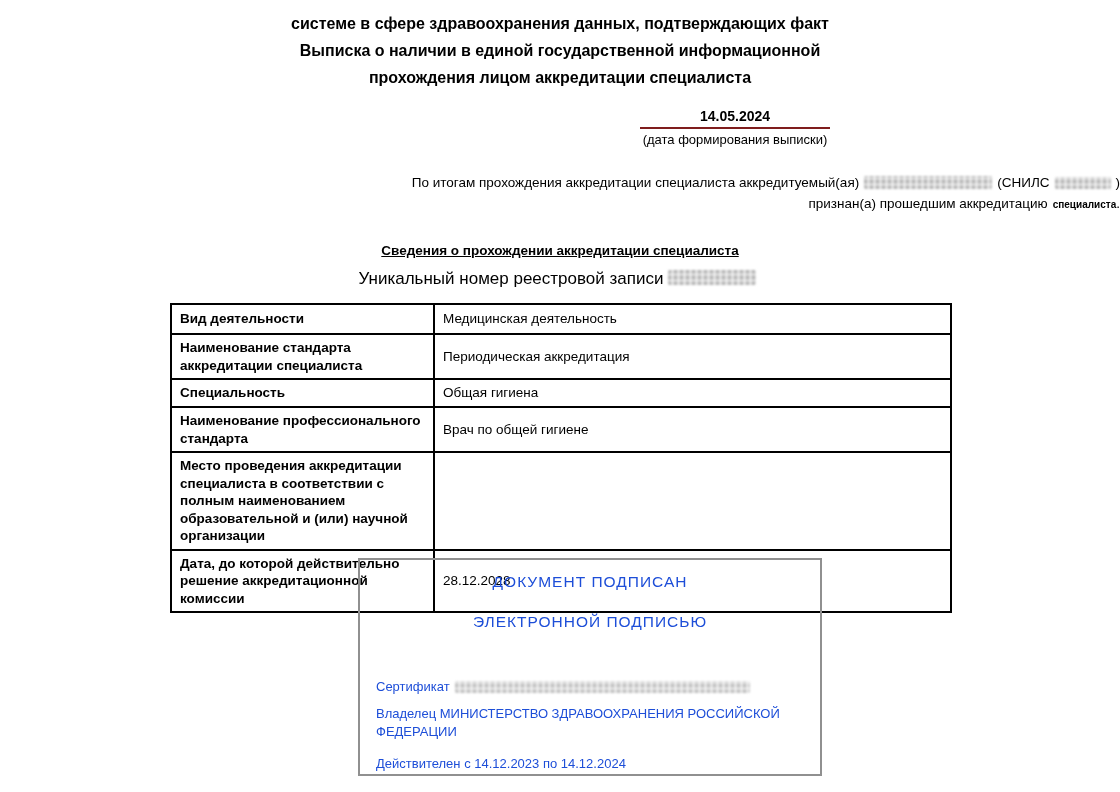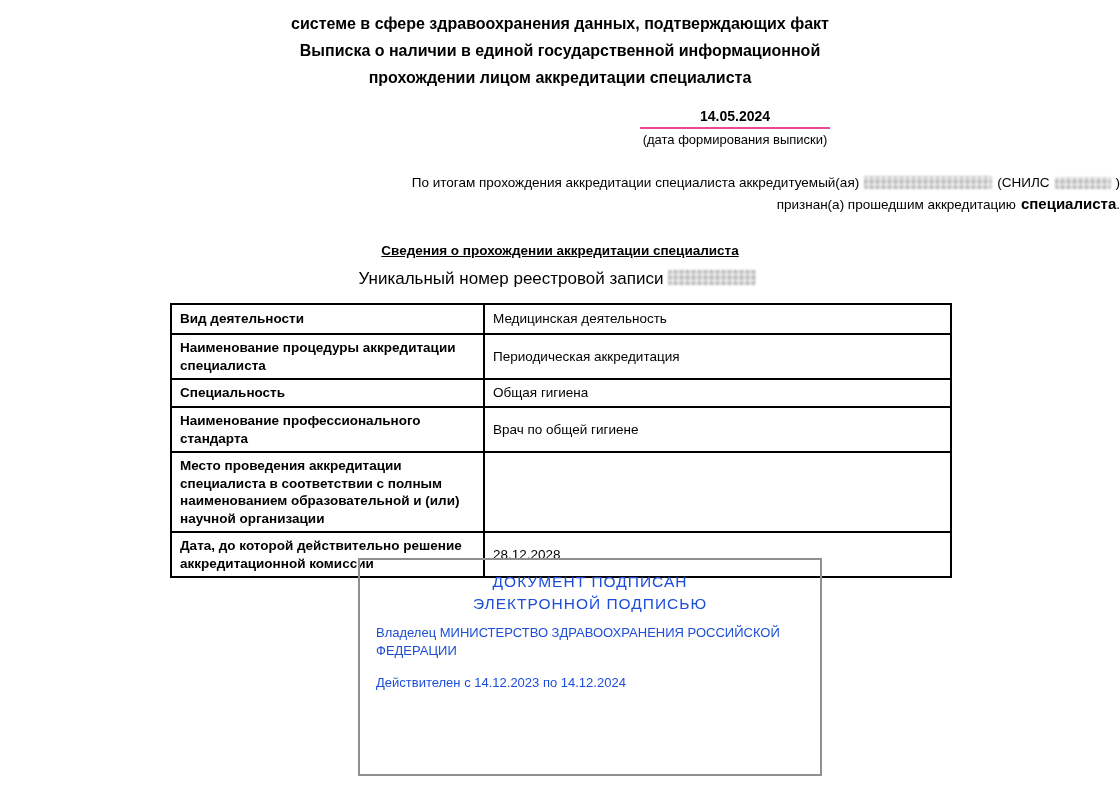--- a/index.html
+++ b/index.html
@@ -21,36 +21,36 @@
 
   
   .date-block {
     position: absolute; top: 108px; left: 640px; width: 190px;
     text-align: center;
   }
   .date-value {
     display: block;
     font-size: 14px; font-weight: bold;
     padding-bottom: 3px;
-    border-bottom: 2px solid #ec4899;
+    border-bottom: 2px solid #7f1d1d;
   }
   .date-caption {
     display: block;
     font-size: 13px;
     padding-top: 3px;
   }
 
   
   .intro {
     position: absolute; top: 172px; left: 0; width: 1120px;
     text-align: right;
     font-size: 13.5px; line-height: 21px;
   }
   .intro .emphasis {
-    font-weight: bold; font-size: 15px; margin-left: 5px;
+    font-weight: bold; font-size: 10px; margin-left: 5px;
   }
 
   
   .redact {
     display: inline-block;
     vertical-align: baseline;
     position: relative; top: 2px;
     margin: 0 5px;
     border-radius: 2px;
     background-image:
@@ -82,53 +82,53 @@
     width: 782px;
     border-collapse: collapse;
     font-size: 13.5px;
   }
   table.acc-table td {
     border: 2px solid #000;
     vertical-align: middle;
     padding: 4px 10px 4px 8px;
     line-height: 17.5px;
   }
-  table.acc-table td.lbl { width: 313px; font-weight: bold; }
+  table.acc-table td.lbl { width: 263px; font-weight: bold; }
   tr.r1 td { height: 30px; }
   tr.r2 td { height: 44px; }
   tr.r3 td { height: 28px; }
   tr.r4 td { height: 28px; }
   tr.r5 td { height: 61px; }
   tr.r6 td { height: 40px; }
 
   
   .sig-box {
     position: absolute; top: 558px; left: 358px;
     width: 464px; height: 218px;
     border: 2px solid #909090;
     color: #1d4ed8;
   }
   .sig-title {
     text-align: center;
     font-size: 15.5px;
     letter-spacing: 1px;
   }
   .sig-title.l1 { margin-top: 13px; }
-  .sig-title.l2 { margin-top: 4px; }
+  .sig-title.l2 { margin-top: 22px; }
   .sig-cert  { margin: 48px 0 0 16px; font-size: 13px; }
   .sig-owner { margin: 11px 16px 0 16px; font-size: 13px; line-height: 17.5px; }
   .sig-valid { margin: 16px 0 0 16px; font-size: 13px; }
 </style>
 </head>
 <body>
 
 <div class="doc-title">
   <div>системе в сфере здравоохранения данных, подтверждающих факт</div>
   <div>Выписка о наличии в единой государственной информационной</div>
-  <div>прохождении лицом аккредитации специалиста</div>
+  <div>прохождения лицом аккредитации специалиста</div>
 </div>
 
 <div class="date-block">
   <span class="date-value">14.05.2024</span>
   <span class="date-caption">(дата формирования выписки)</span>
 </div>
 
 <div class="intro">
   <span>По итогам прохождения аккредитации специалиста аккредитуемый(ая)</span><span class="redact redact-name"></span><span>(СНИЛС</span><span class="redact redact-snils"></span><span>)</span>
   <br>
@@ -143,21 +143,21 @@
   <span>Уникальный номер реестровой записи</span><span class="redact redact-registry"></span>
 </div>
 
 <table class="acc-table">
   <tbody>
       <tr class="r1">
     <td class="lbl">Вид деятельности</td>
     <td>Медицинская деятельность</td>
   </tr>
   <tr class="r2">
-    <td class="lbl">Наименование процедуры аккредитации специалиста</td>
+    <td class="lbl">Наименование стандарта аккредитации специалиста</td>
     <td>Периодическая аккредитация</td>
   </tr>
   <tr class="r3">
     <td class="lbl">Специальность</td>
     <td>Общая гигиена</td>
   </tr>
   <tr class="r4">
     <td class="lbl">Наименование профессионального стандарта</td>
     <td>Врач по общей гигиене</td>
   </tr>
@@ -168,15 +168,18 @@
   <tr class="r6">
     <td class="lbl">Дата, до которой действительно решение аккредитационной комиссии</td>
     <td>28.12.2028</td>
   </tr>
 </tbody>
   </table>
 
 <div class="sig-box">
   <div class="sig-title l1">ДОКУМЕНТ ПОДПИСАН</div>
   <div class="sig-title l2">ЭЛЕКТРОННОЙ ПОДПИСЬЮ</div>
+  <div class="sig-cert">
+    <span>Сертификат</span><span class="redact redact-cert"></span>
+  </div>
   <div class="sig-owner">Владелец МИНИСТЕРСТВО ЗДРАВООХРАНЕНИЯ РОССИЙСКОЙ ФЕДЕРАЦИИ</div>
   <div class="sig-valid">Действителен с 14.12.2023 по 14.12.2024</div>
 </div>
 
 </body></html>

